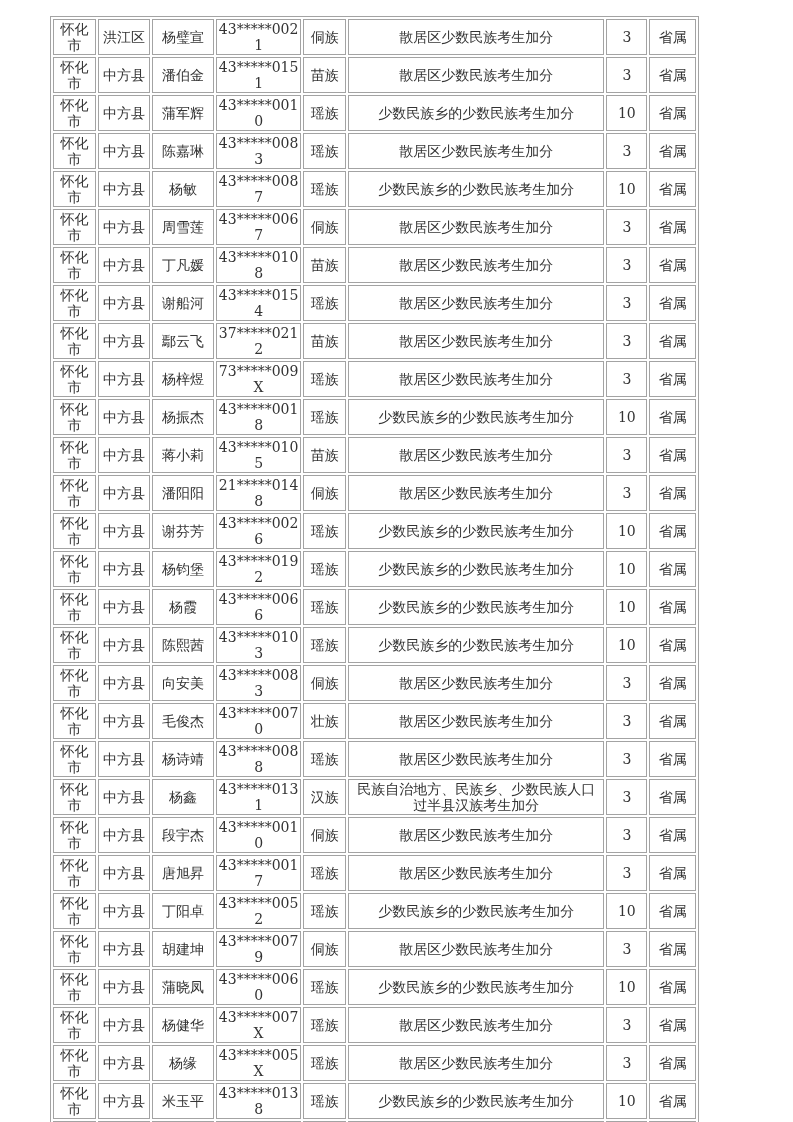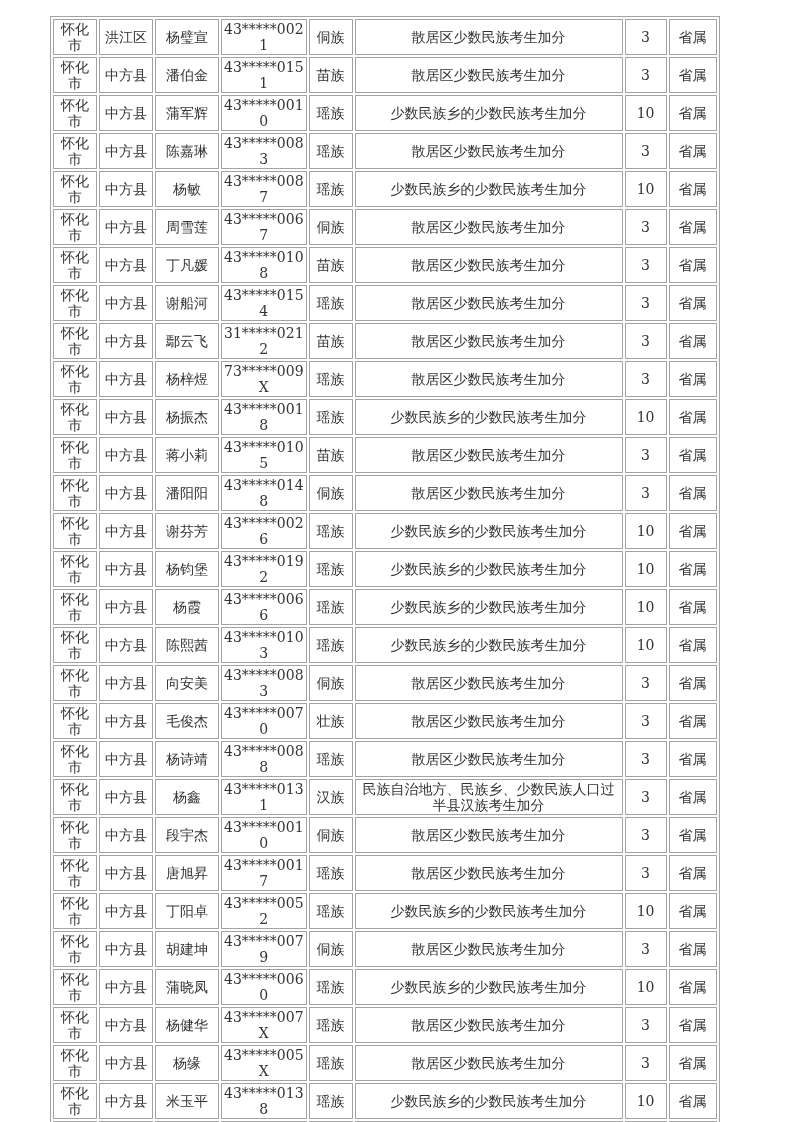--- a/index.html
+++ b/index.html
@@ -9,21 +9,21 @@
   }
   html,body{margin:0;padding:0;}
   body{
     width:793px;height:1122px;
     background:var(--bg);
     font-family:"DejaVu Serif","Liberation Serif",serif;
     color:var(--text);
   }
   .page{
     position:relative;
-    width:793px;height:1122px;
+    width:699px;height:1122px;
     overflow:hidden;
     background:var(--bg);
   }
   table.bonus-table{
     position:absolute;
     left:50px;top:16px;
     border-collapse:separate;
     border-spacing:2px;
     background:var(--bg);
     border:1px solid var(--border);
@@ -164,21 +164,21 @@
     <td class="cell-ethnicity">瑶族</td>
     <td class="cell-item">散居区少数民族考生加分</td>
     <td class="cell-score">3</td>
     <td class="cell-attr">省属</td>
   </tr>
 
   <tr>
     <td class="cell-city">怀化市</td>
     <td class="cell-county">中方县</td>
     <td class="cell-name">鄢云飞</td>
-    <td class="cell-id">31*****021
+    <td class="cell-id">37*****021
 2</td>
     <td class="cell-ethnicity">苗族</td>
     <td class="cell-item">散居区少数民族考生加分</td>
     <td class="cell-score">3</td>
     <td class="cell-attr">省属</td>
   </tr>
 
   <tr>
     <td class="cell-city">怀化市</td>
     <td class="cell-county">中方县</td>
@@ -212,21 +212,21 @@
     <td class="cell-ethnicity">苗族</td>
     <td class="cell-item">散居区少数民族考生加分</td>
     <td class="cell-score">3</td>
     <td class="cell-attr">省属</td>
   </tr>
 
   <tr>
     <td class="cell-city">怀化市</td>
     <td class="cell-county">中方县</td>
     <td class="cell-name">潘阳阳</td>
-    <td class="cell-id">43*****014
+    <td class="cell-id">21*****014
 8</td>
     <td class="cell-ethnicity">侗族</td>
     <td class="cell-item">散居区少数民族考生加分</td>
     <td class="cell-score">3</td>
     <td class="cell-attr">省属</td>
   </tr>
 
   <tr>
     <td class="cell-city">怀化市</td>
     <td class="cell-county">中方县</td>

